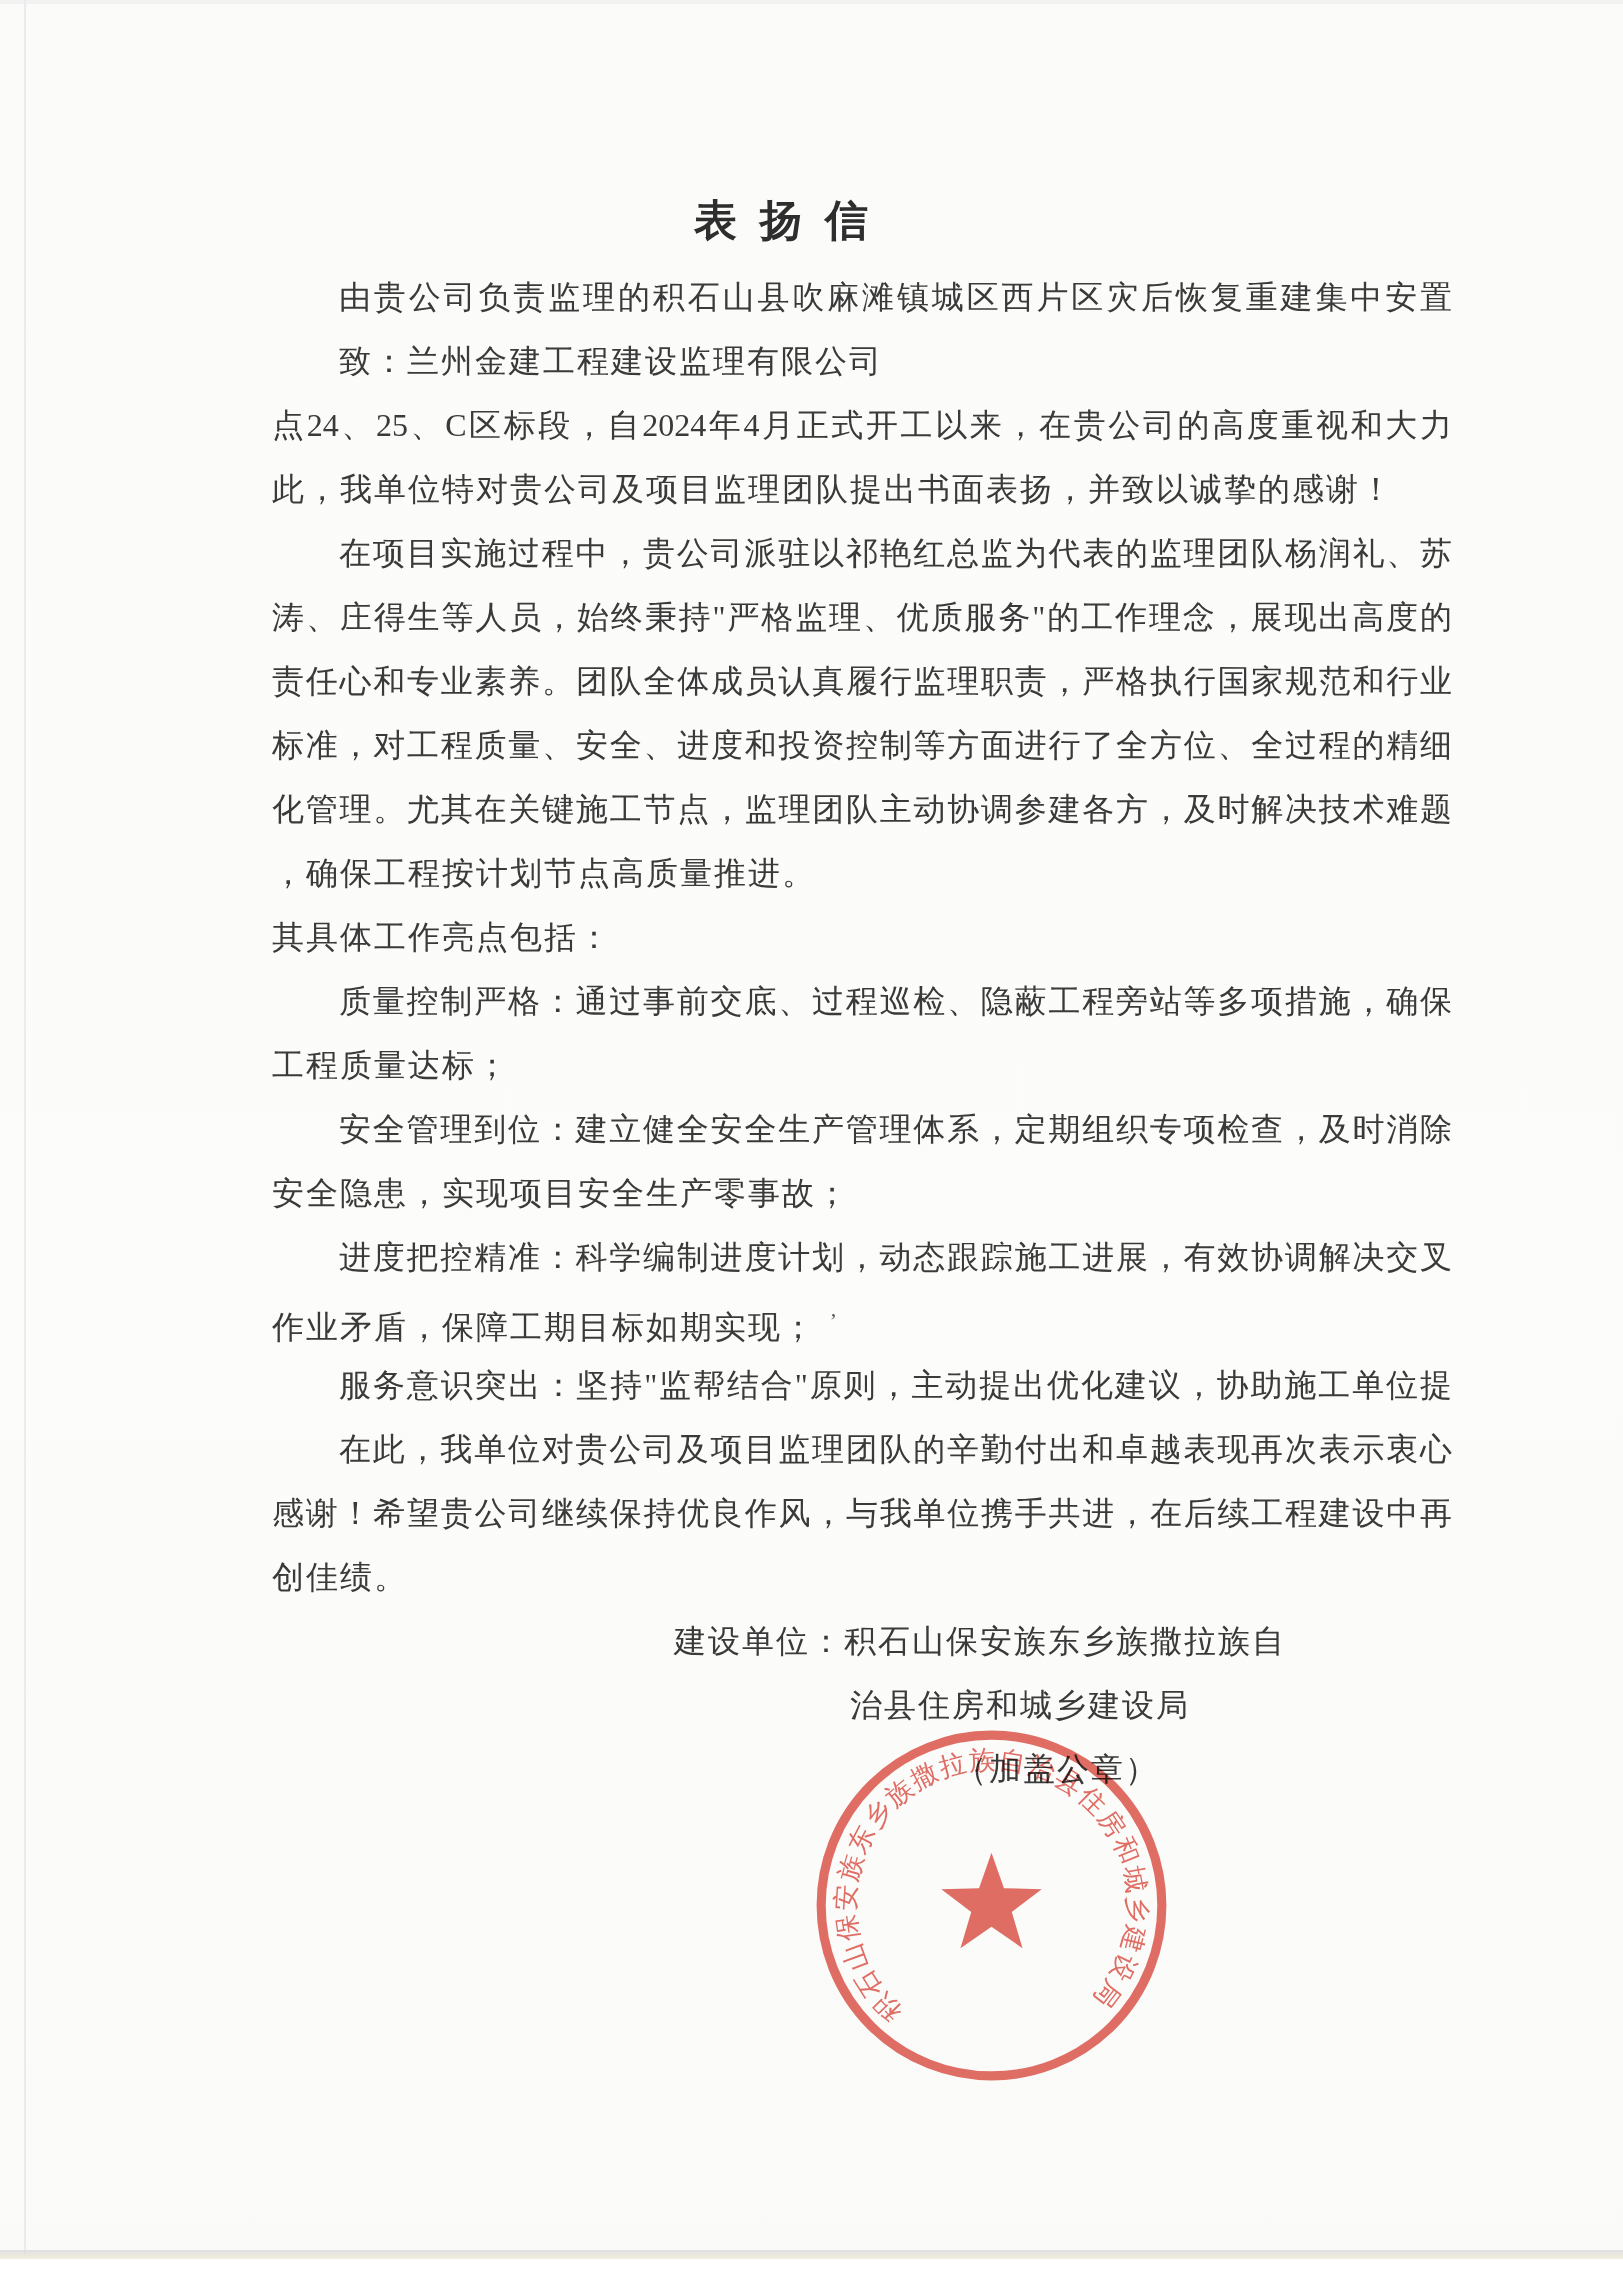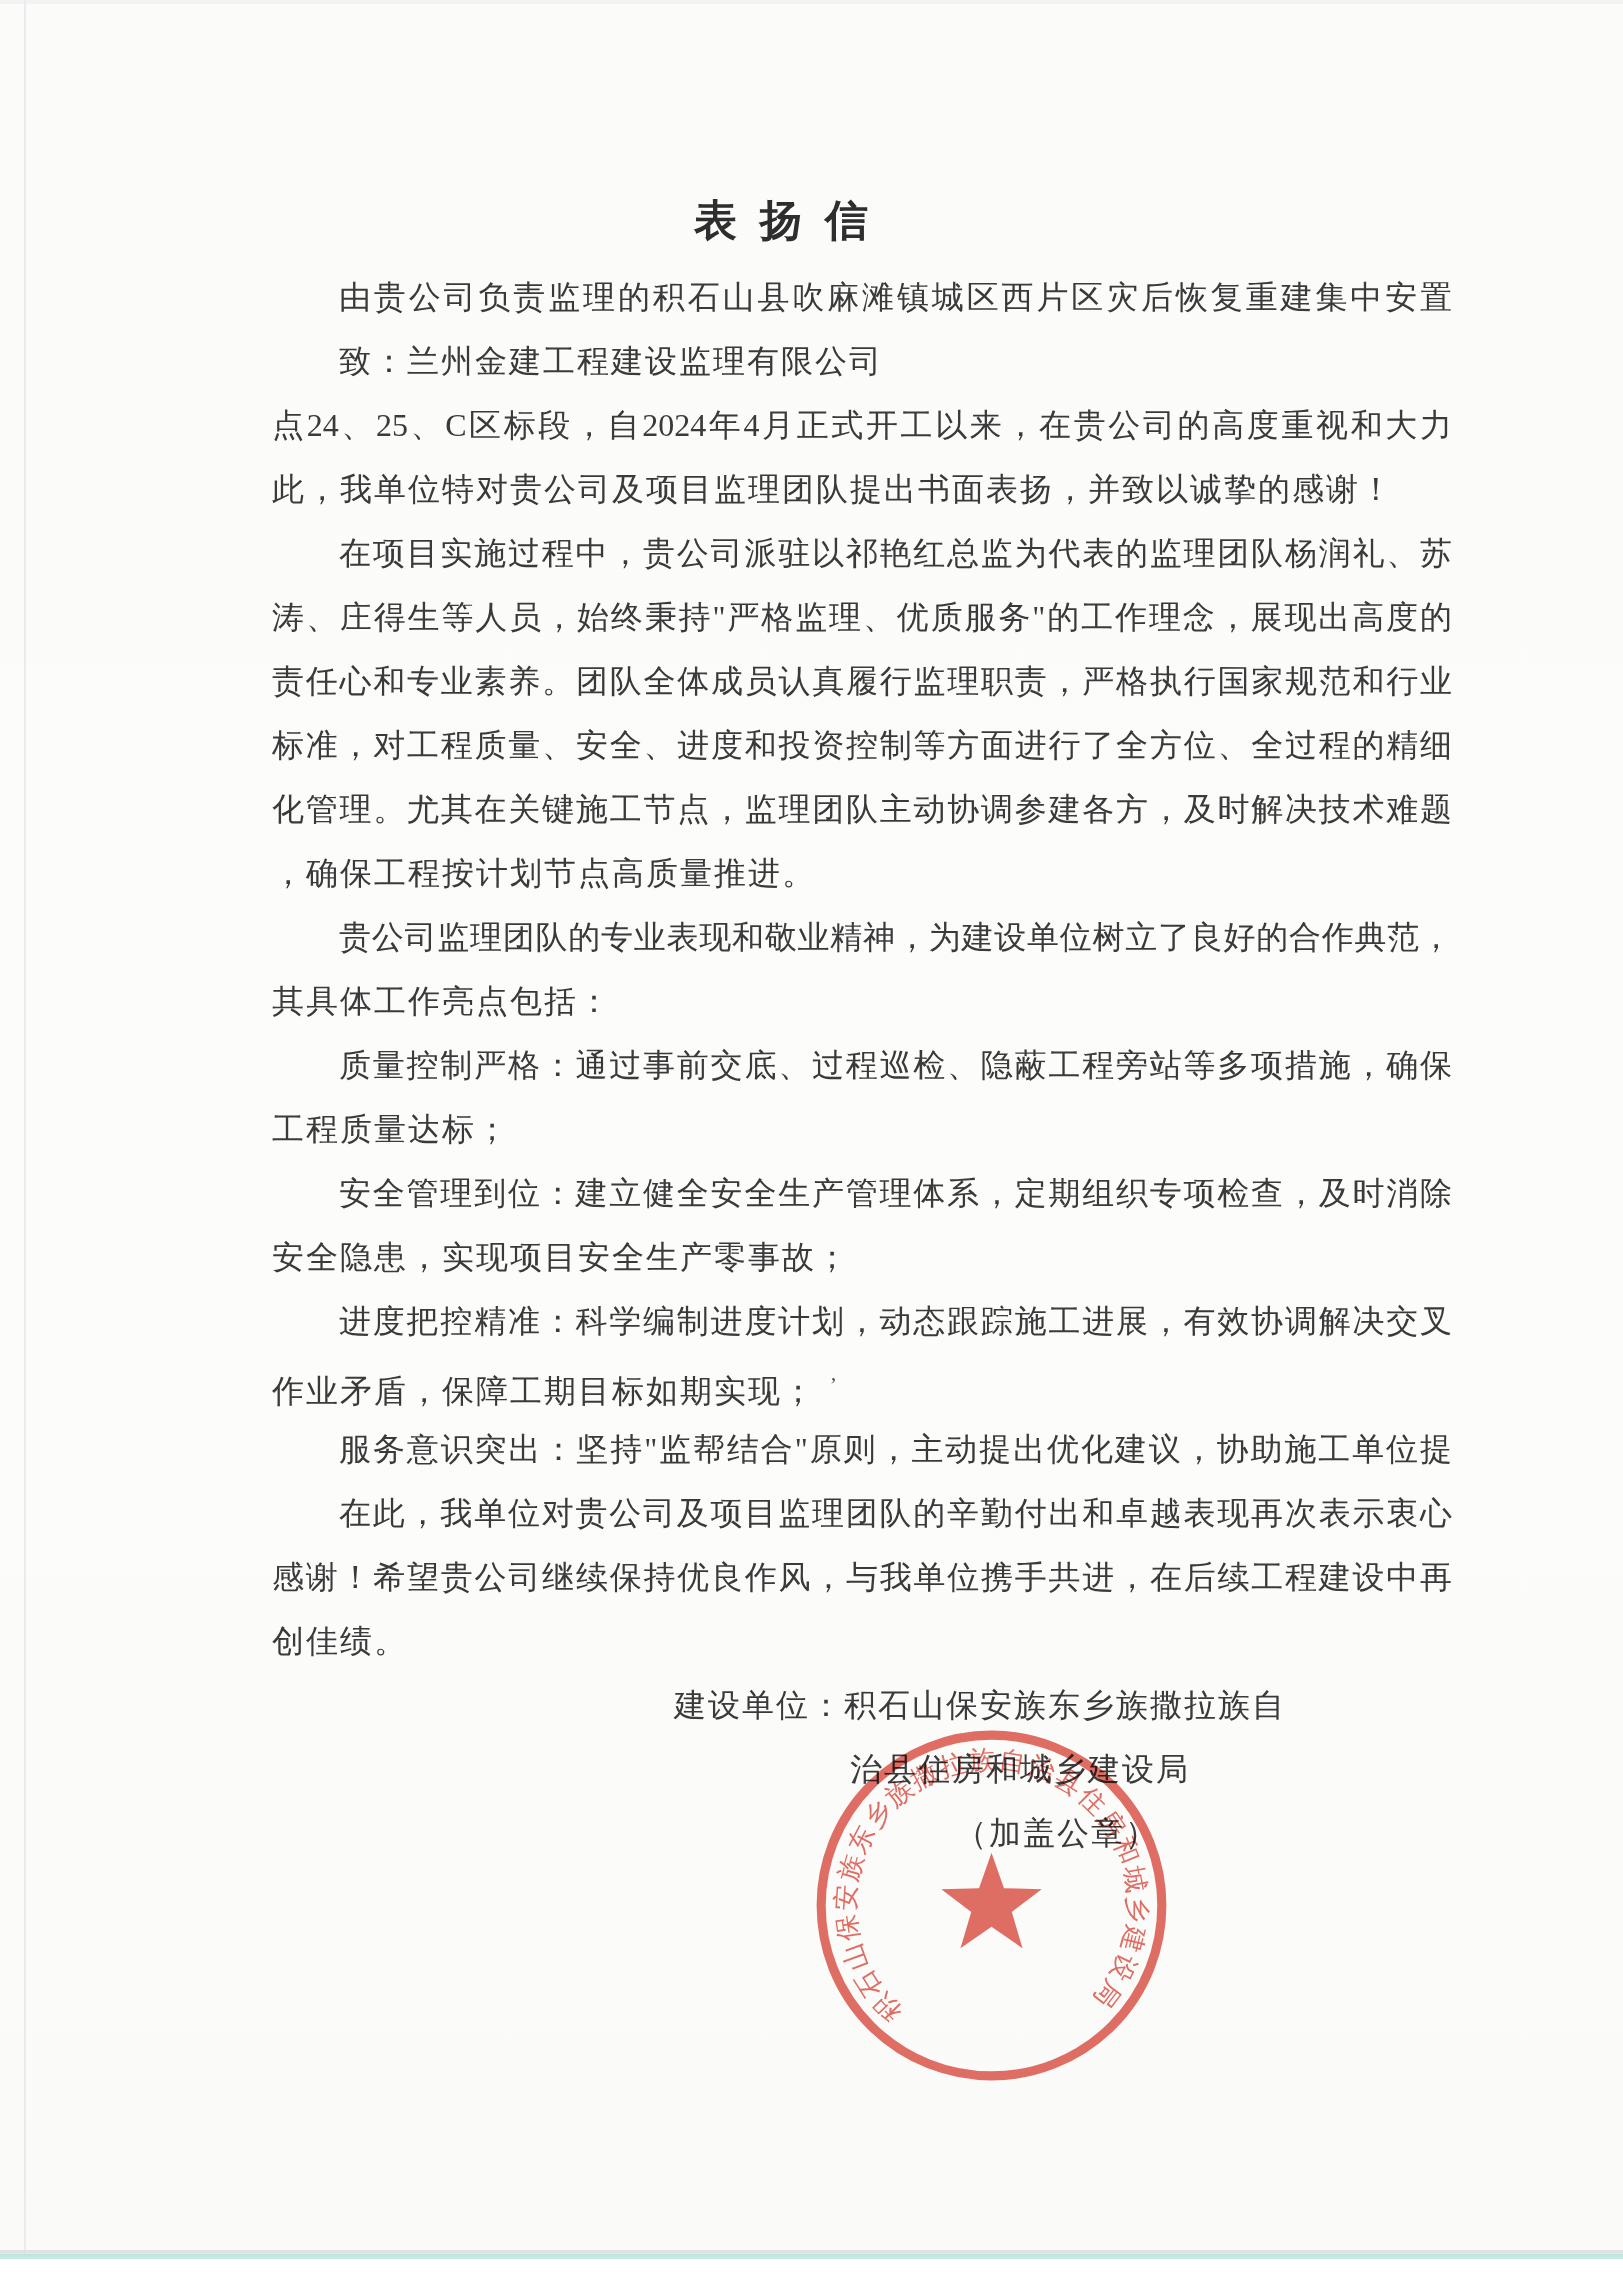--- a/index.html
+++ b/index.html
@@ -1,19 +1,19 @@
 <!DOCTYPE html>
 <html><head>
 <meta charset="utf-8">
 <style>
   html,body{margin:0;padding:0;}
   .canvas{
     position:relative;
     width:1623px;height:2293px;
-    background:#5eead4;
+    background:#fef9c3;
     overflow:hidden;
     font-family:"Liberation Serif","DejaVu Serif",serif;
   }
   .paper-tint{
     position:absolute;left:0;top:0;width:1623px;height:2254px;
     background:linear-gradient(180deg,#fbfbfa 0%,#fcfcfb 60%,#fafaf9 100%);
   }
   .scan-left-edge{
     position:absolute;left:23.5px;top:0;width:2.9px;height:2254px;
     background:#e7e7ea;opacity:.8;
@@ -71,21 +71,20 @@
       <div class="line indent justify"><span>由贵公司负责监理的积石山县吹麻滩镇城区西片区灾后恢复重建集中安置</span></div>
       <div class="line indent"><span>致：兰州金建工程建设监理有限公司</span></div>
       <div class="line justify"><span>点24、25、C区标段，自2024年4月正式开工以来，在贵公司的高度重视和大力</span></div>
       <div class="line"><span>此，我单位特对贵公司及项目监理团队提出书面表扬，并致以诚挚的感谢！</span></div>
       <div class="line indent justify"><span>在项目实施过程中，贵公司派驻以祁艳红总监为代表的监理团队杨润礼、苏</span></div>
       <div class="line justify"><span>涛、庄得生等人员，始终秉持"严格监理、优质服务"的工作理念，展现出高度的</span></div>
       <div class="line justify"><span>责任心和专业素养。团队全体成员认真履行监理职责，严格执行国家规范和行业</span></div>
       <div class="line justify"><span>标准，对工程质量、安全、进度和投资控制等方面进行了全方位、全过程的精细</span></div>
       <div class="line justify"><span>化管理。尤其在关键施工节点，监理团队主动协调参建各方，及时解决技术难题</span></div>
       <div class="line"><span>，确保工程按计划节点高质量推进。</span></div>
-      <div class="line indent justify"><span>贵公司监理团队的专业表现和敬业精神，为建设单位树立了良好的合作典范，</span></div>
       <div class="line"><span>其具体工作亮点包括：</span></div>
       <div class="line indent justify"><span>质量控制严格：通过事前交底、过程巡检、隐蔽工程旁站等多项措施，确保</span></div>
       <div class="line"><span>工程质量达标；</span></div>
       <div class="line indent justify"><span>安全管理到位：建立健全安全生产管理体系，定期组织专项检查，及时消除</span></div>
       <div class="line"><span>安全隐患，实现项目安全生产零事故；</span></div>
       <div class="line indent justify"><span>进度把控精准：科学编制进度计划，动态跟踪施工进展，有效协调解决交叉</span></div>
       <div class="line"><span>作业矛盾，保障工期目标如期实现；</span><span class="stray">ʼ</span></div>
       <div class="line indent justify"><span>服务意识突出：坚持"监帮结合"原则，主动提出优化建议，协助施工单位提</span></div>
       <div class="line indent justify"><span>在此，我单位对贵公司及项目监理团队的辛勤付出和卓越表现再次表示衷心</span></div>
       <div class="line justify"><span>感谢！希望贵公司继续保持优良作风，与我单位携手共进，在后续工程建设中再</span></div>

